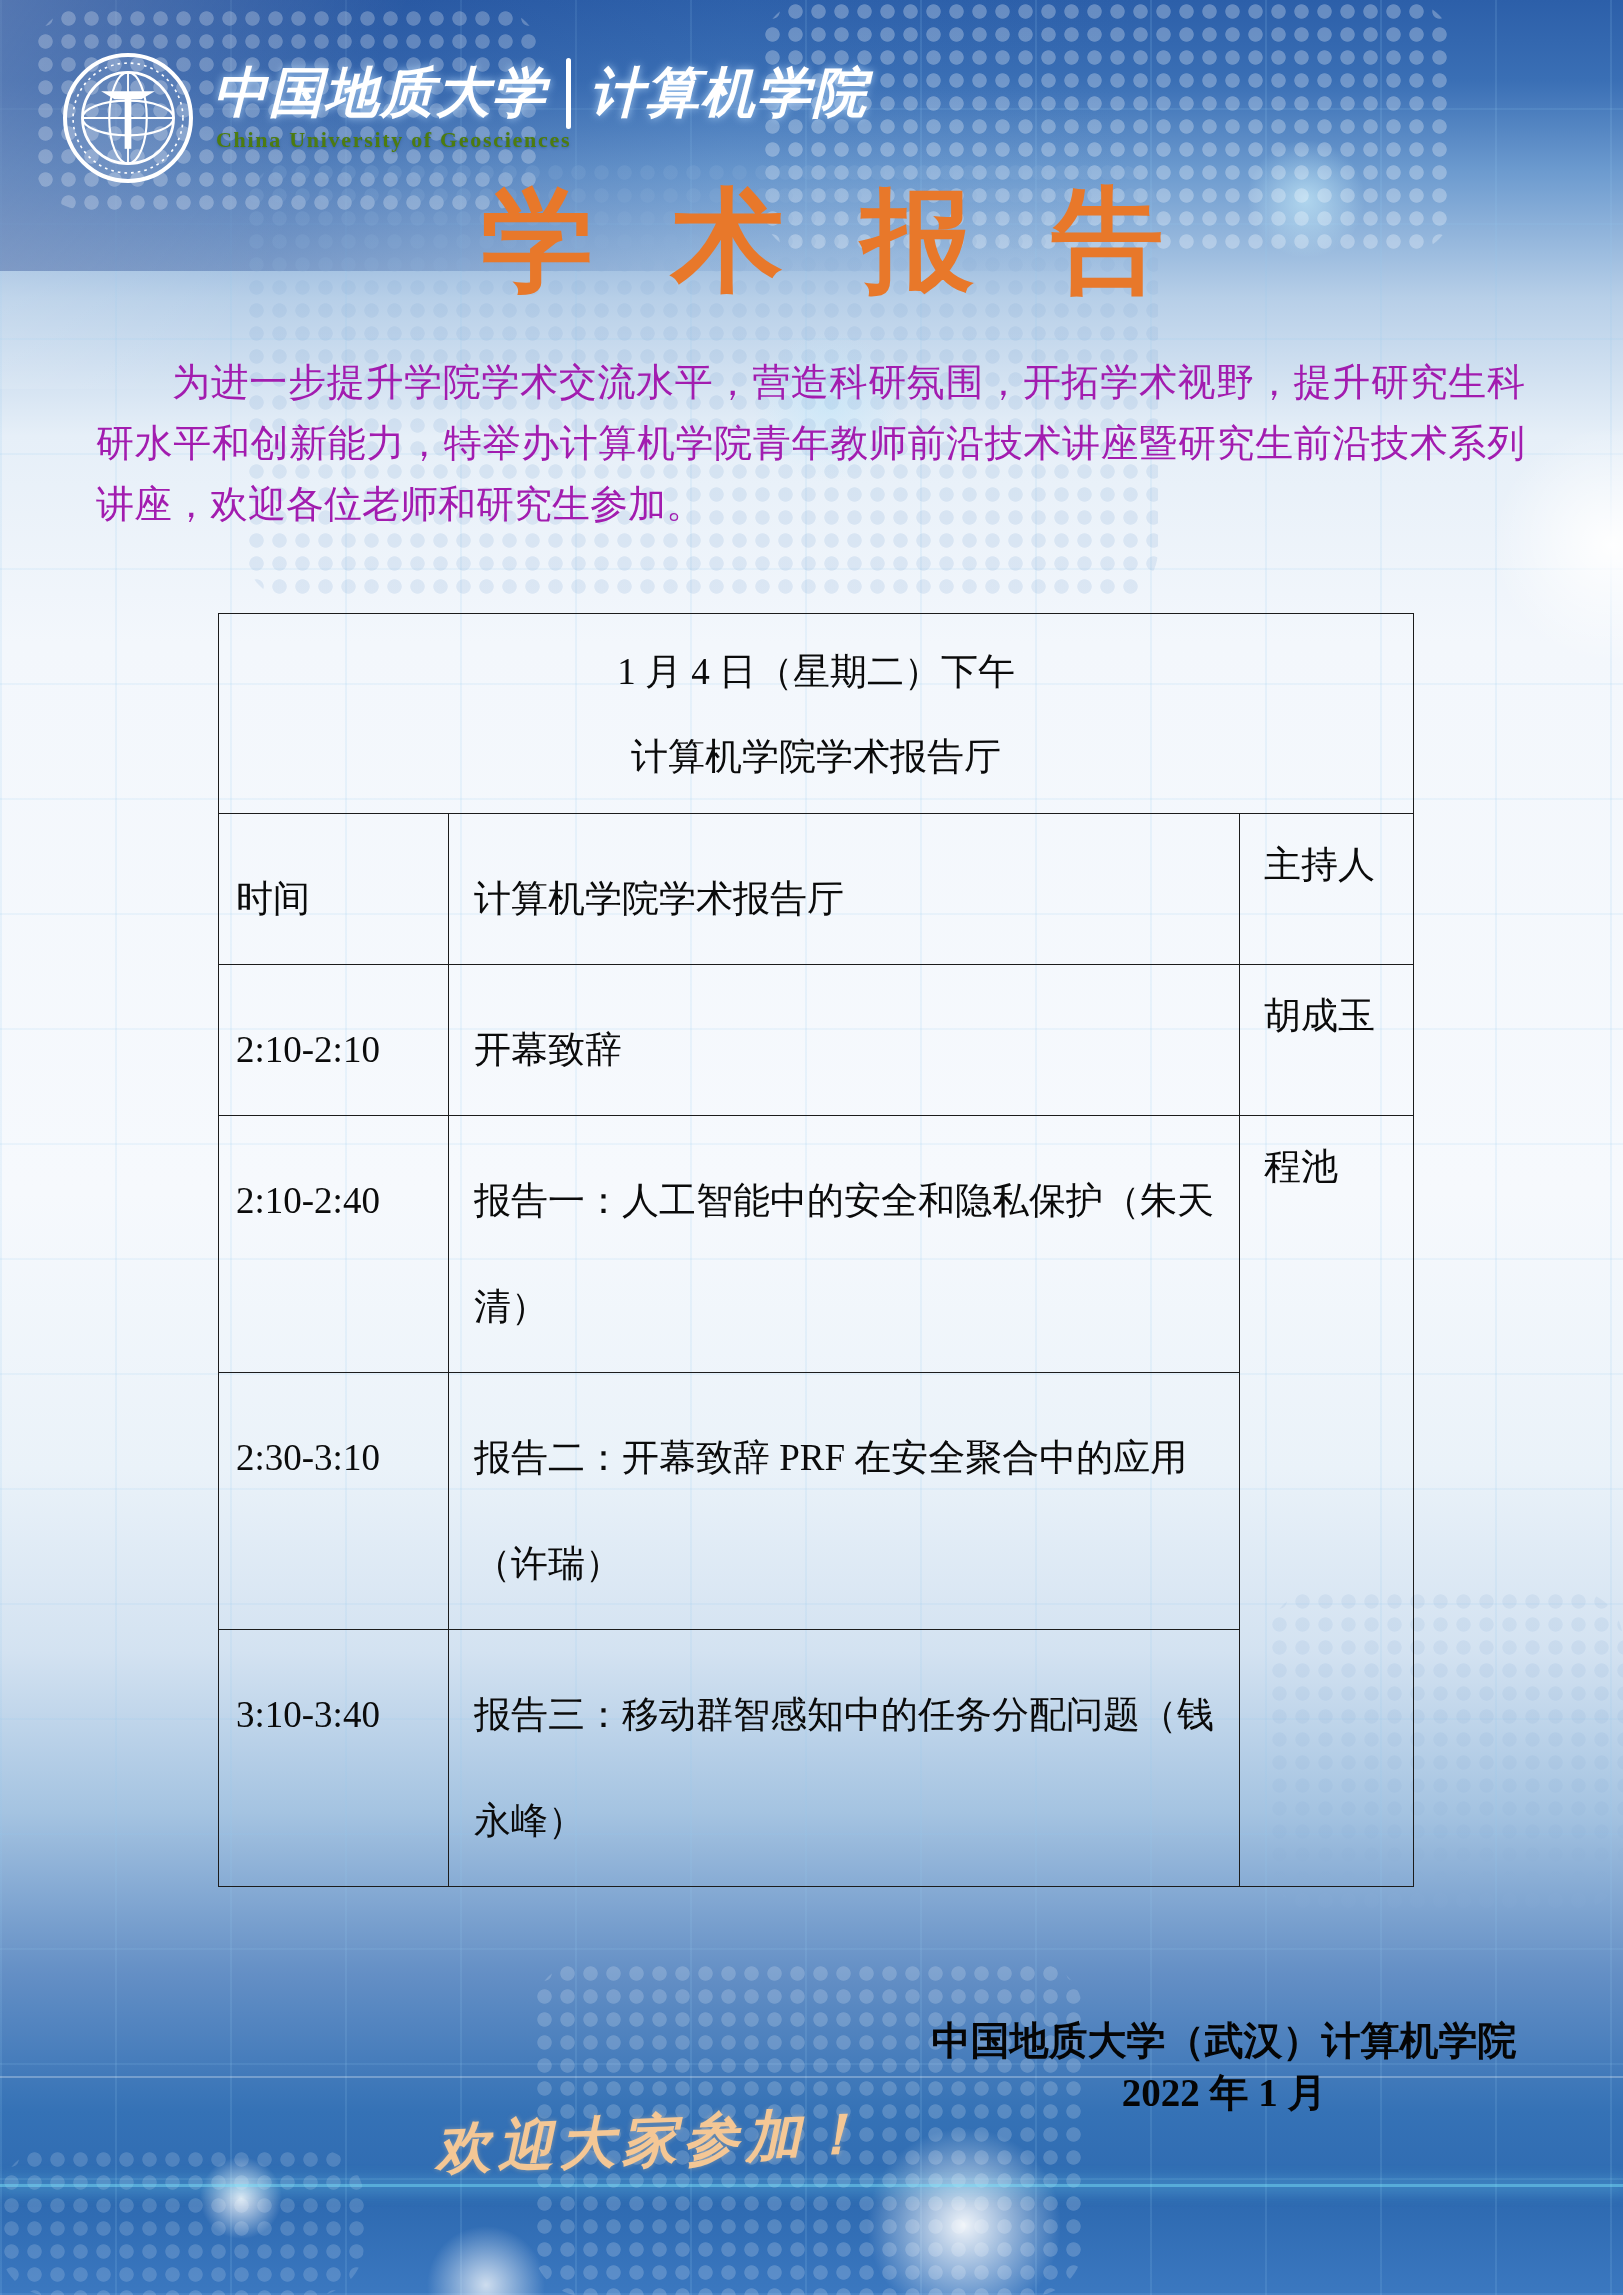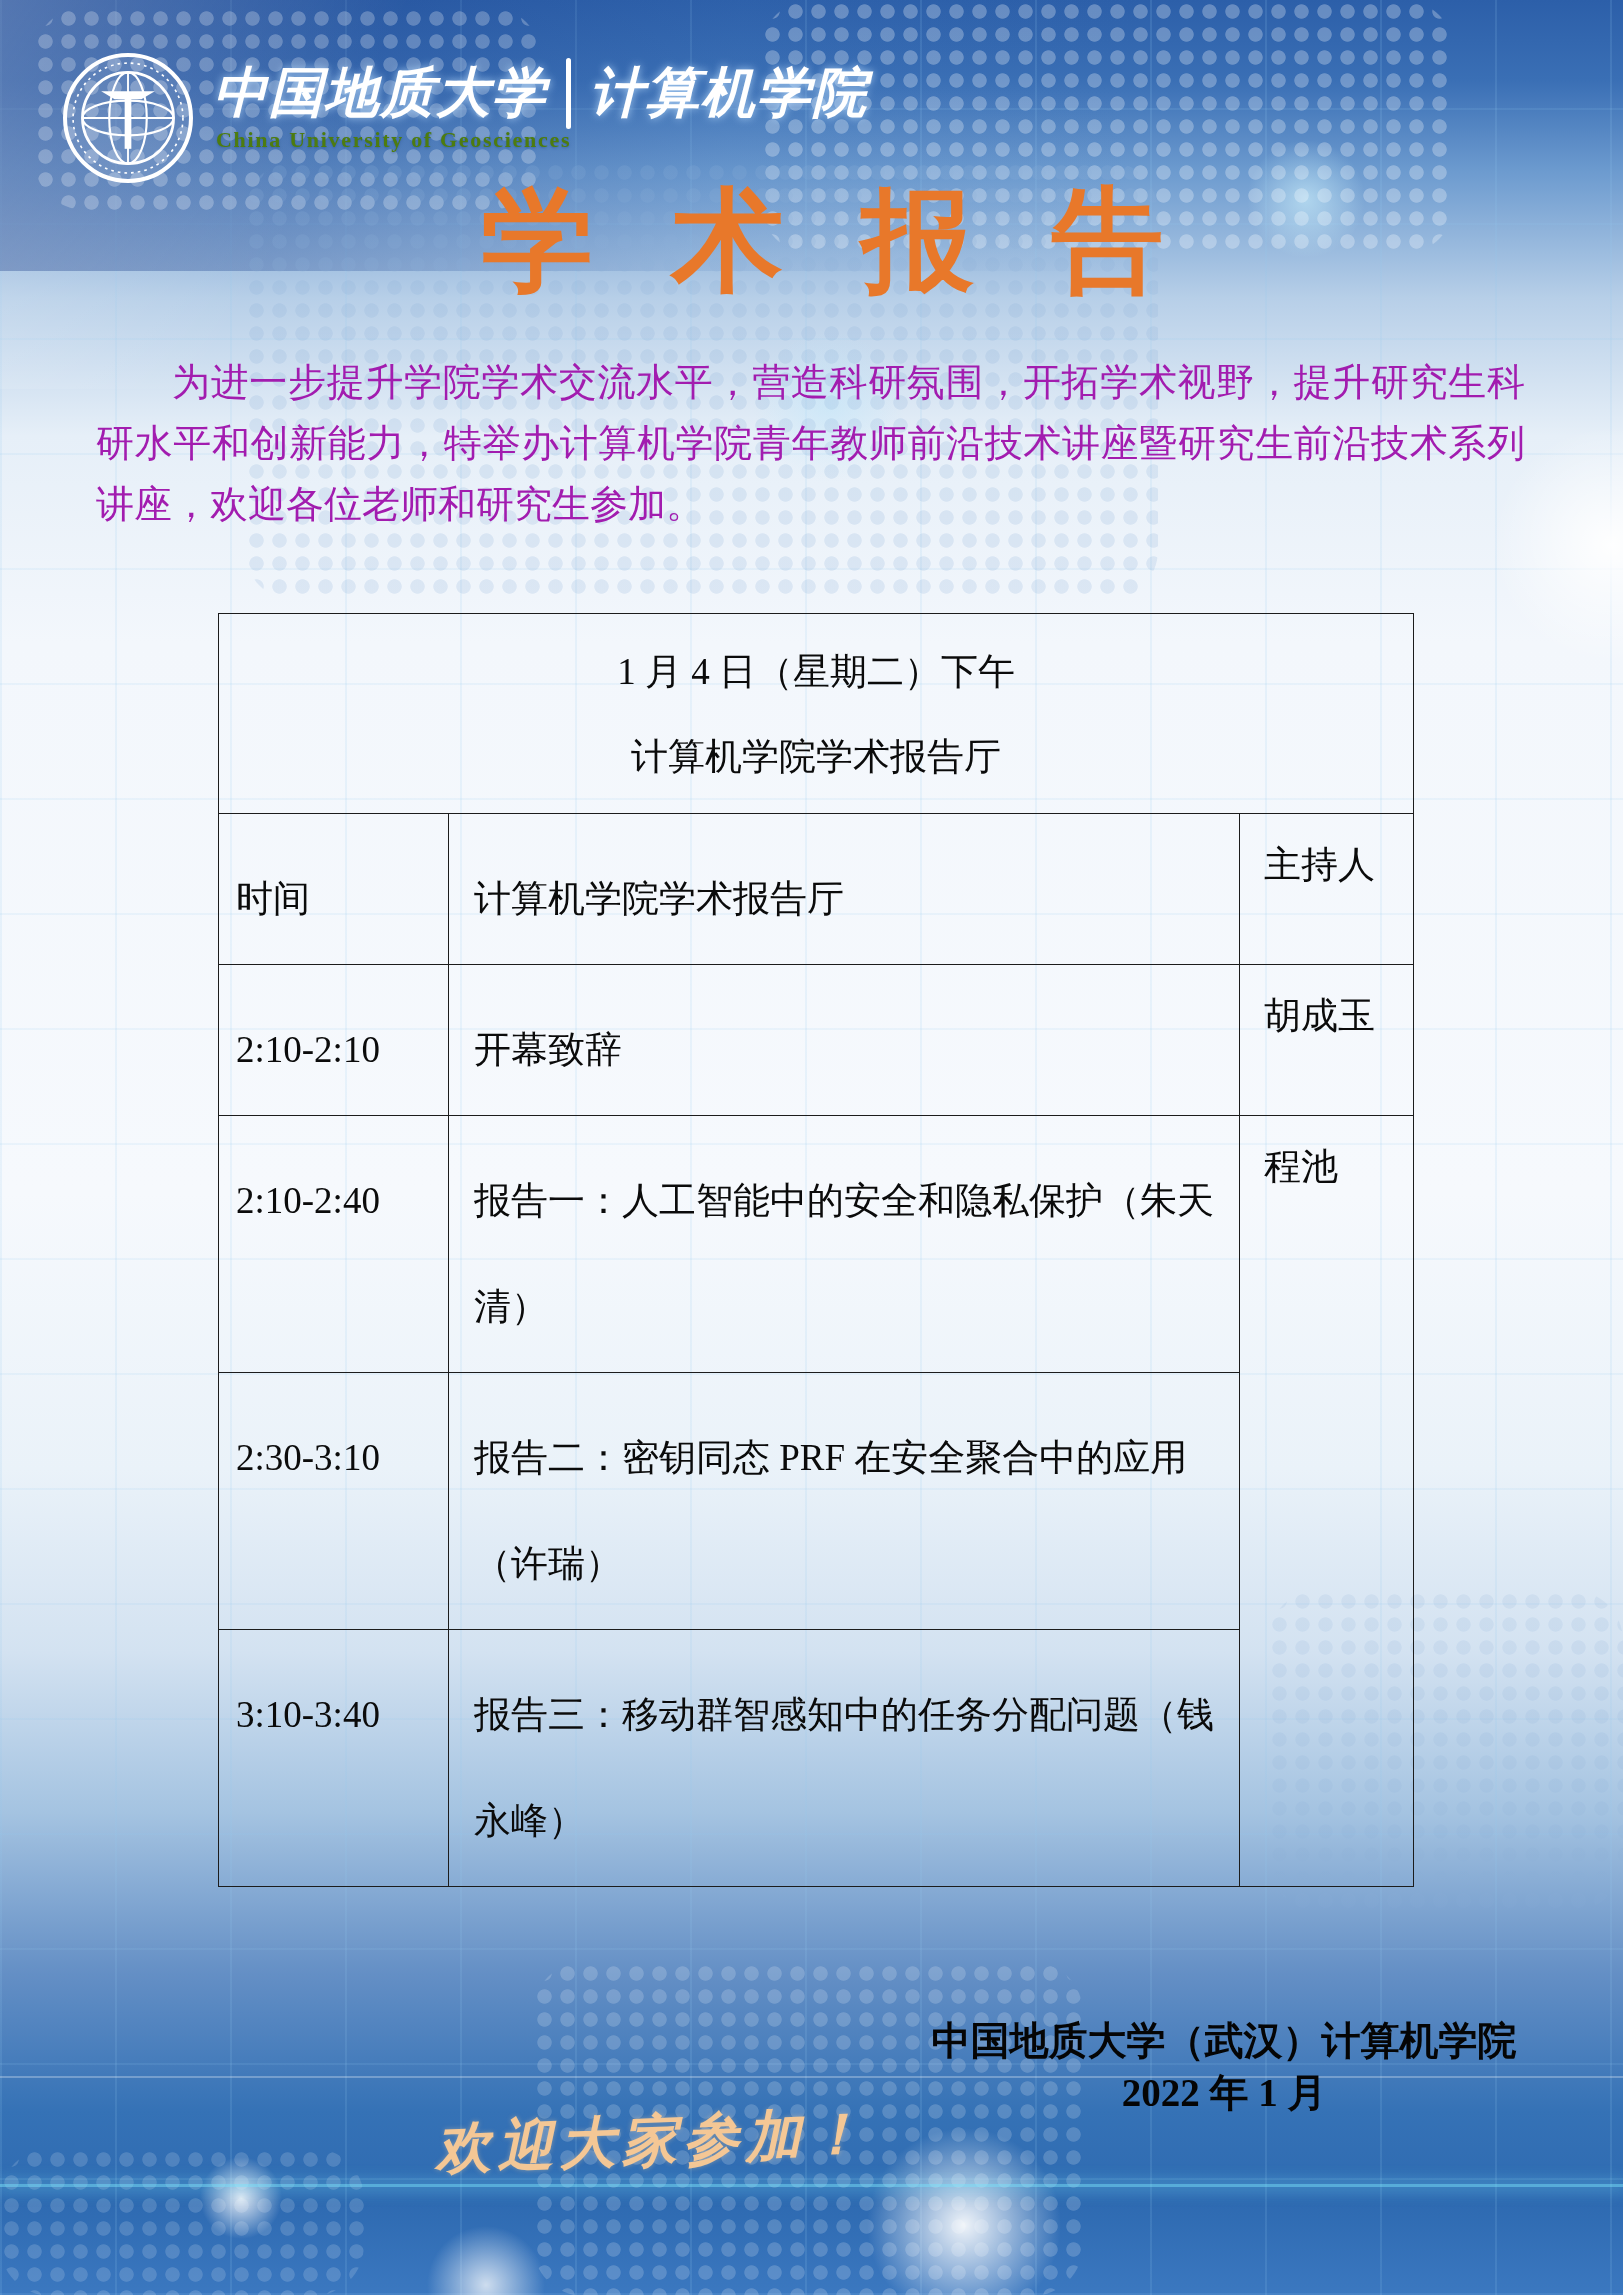--- a/index.html
+++ b/index.html
@@ -140,21 +140,21 @@
           <td class="c-item" data-name="item-cell">开幕致辞</td>
           <td class="c-host" data-name="host-cell">胡成玉</td>
         </tr>
         <tr class="r4" data-name="table-row">
           <td class="c-time" data-name="time-cell">2:10-2:40</td>
           <td class="c-item" data-name="item-cell">报告一：人工智能中的安全和隐私保护（朱天清）</td>
           <td class="c-host" rowspan="3" data-name="host-cell-merged">程池</td>
         </tr>
         <tr class="r5" data-name="table-row">
           <td class="c-time" data-name="time-cell">2:30-3:10</td>
-          <td class="c-item" data-name="item-cell">报告二：密钥同态 PRF 在安全聚合中的应用（许瑞）</td>
+          <td class="c-item" data-name="item-cell">报告二：开幕致辞 PRF 在安全聚合中的应用（许瑞）</td>
         </tr>
         <tr class="r6" data-name="table-row">
           <td class="c-time" data-name="time-cell">3:10-3:40</td>
           <td class="c-item" data-name="item-cell">报告三：移动群智感知中的任务分配问题（钱永峰）</td>
         </tr>
       </tbody>
     </table>
   </div>
 
   <div class="footer" data-name="footer-signature">

